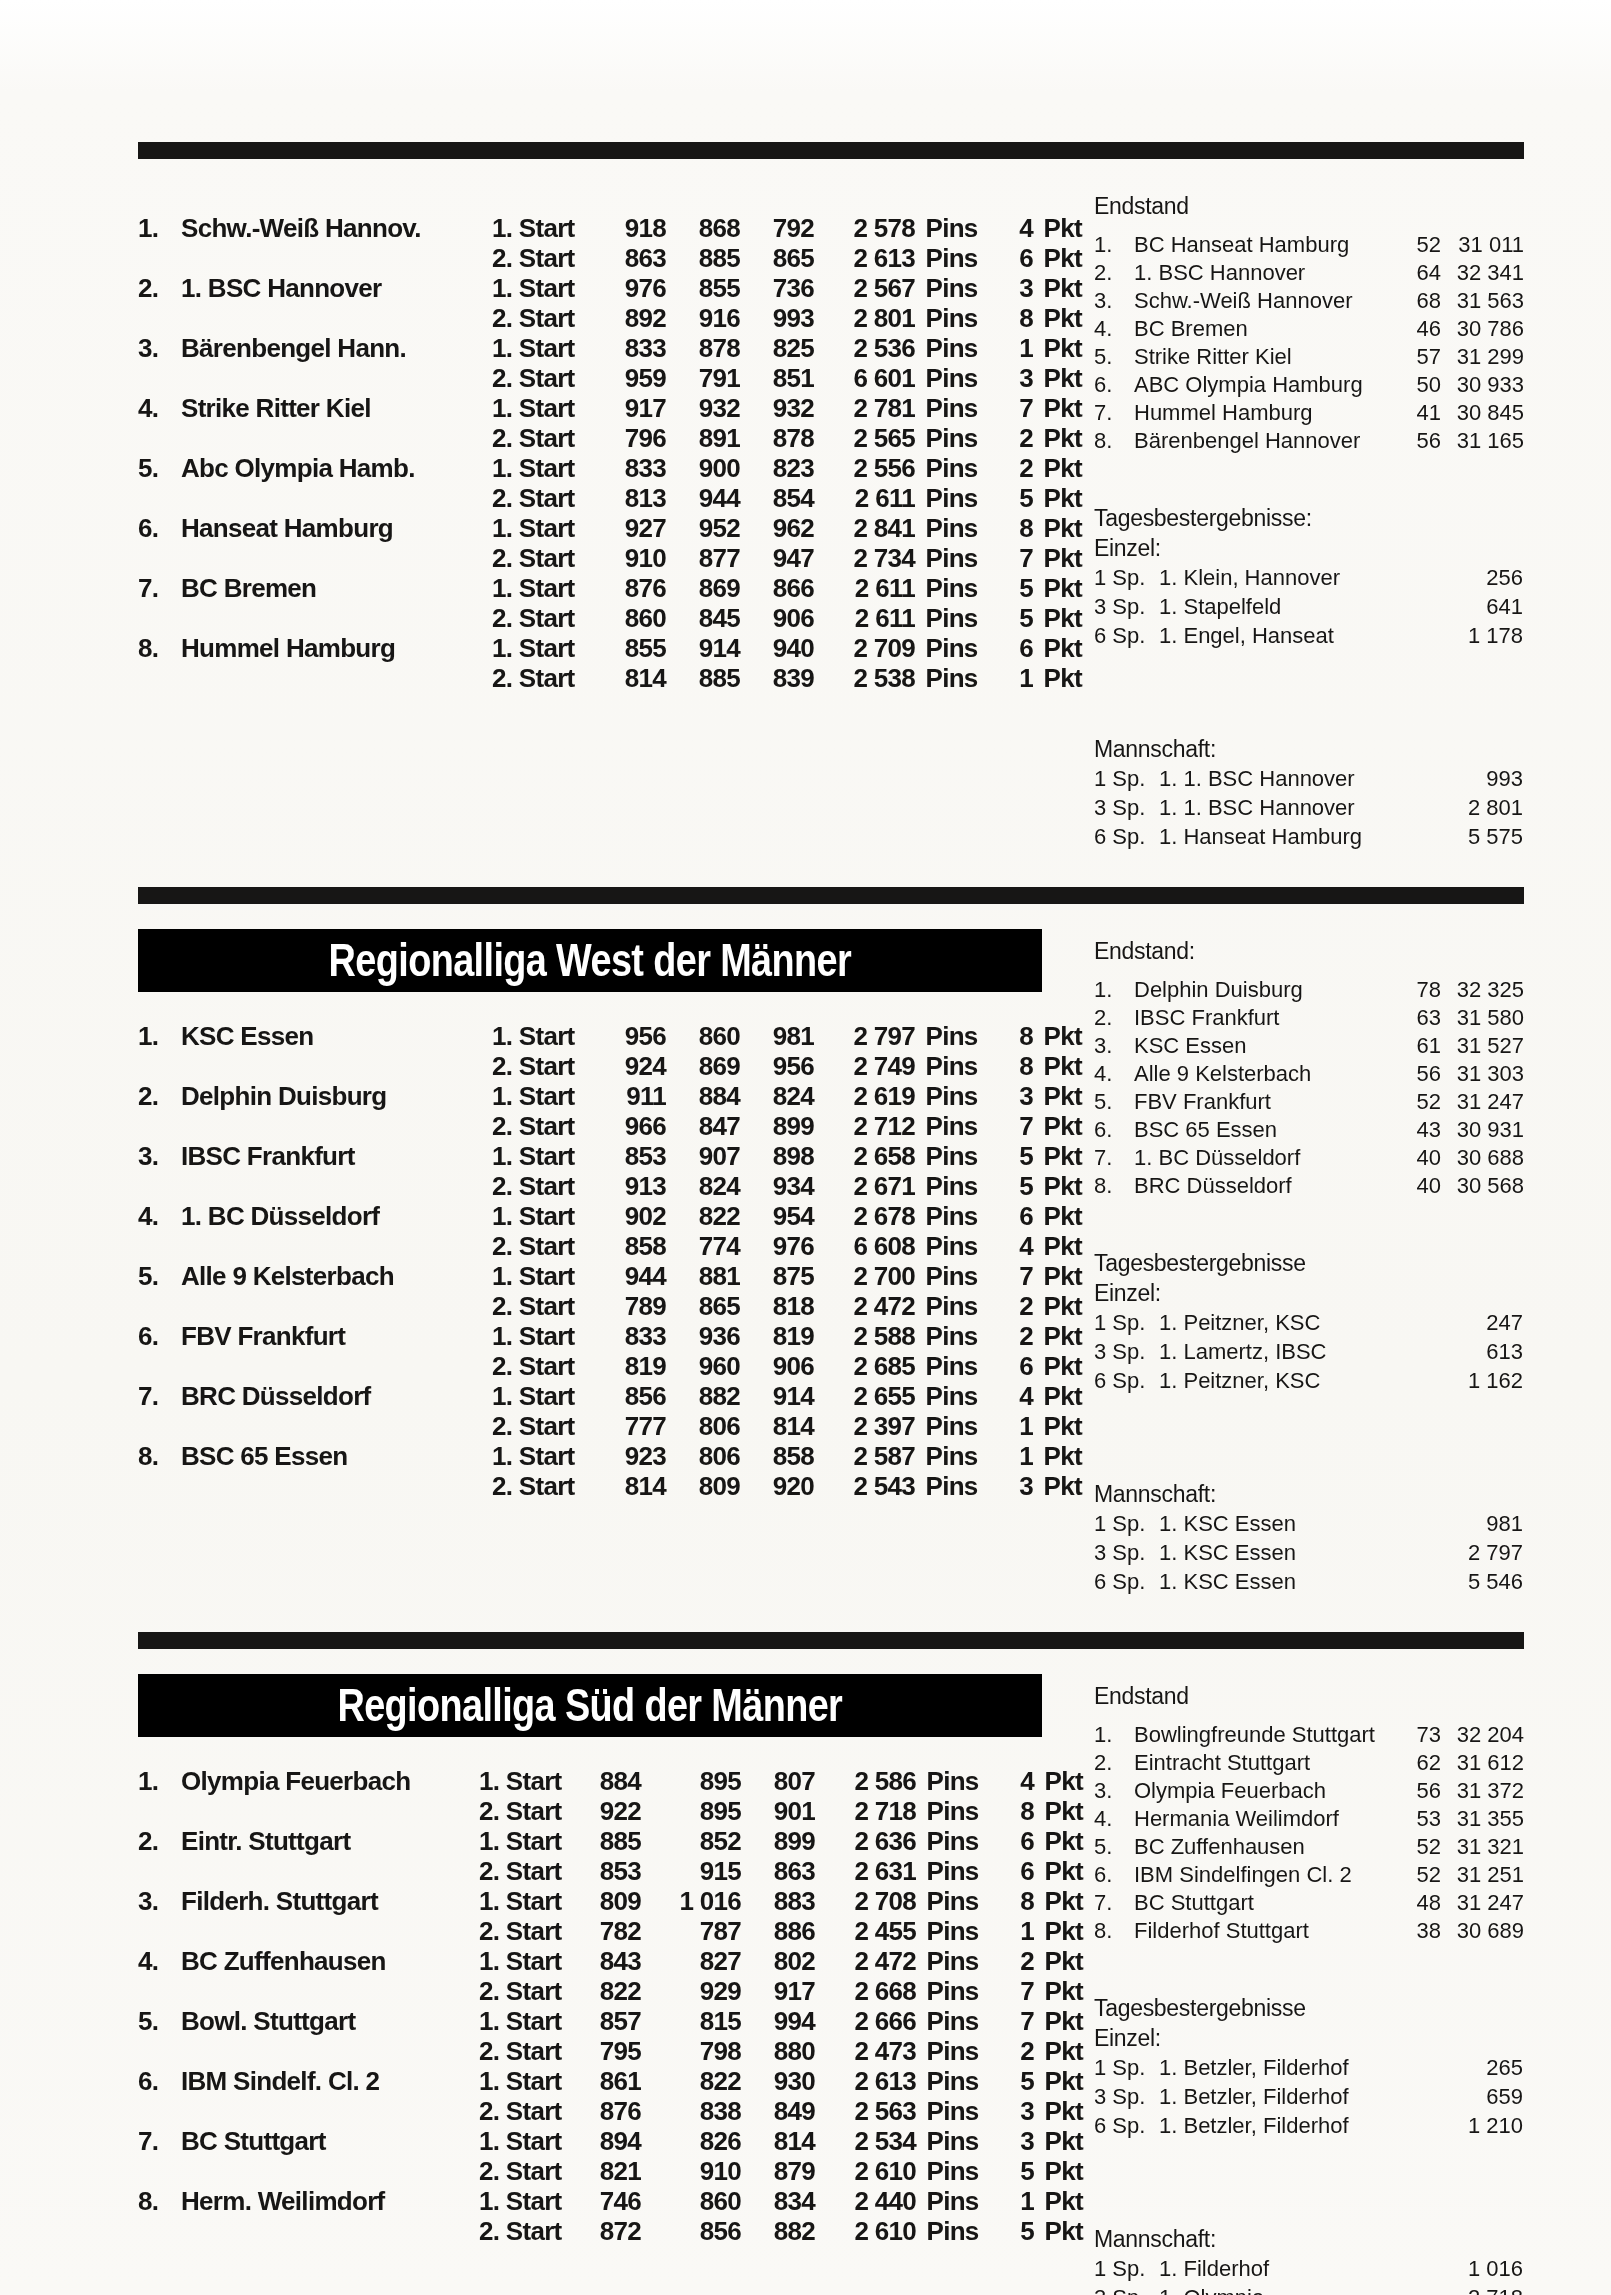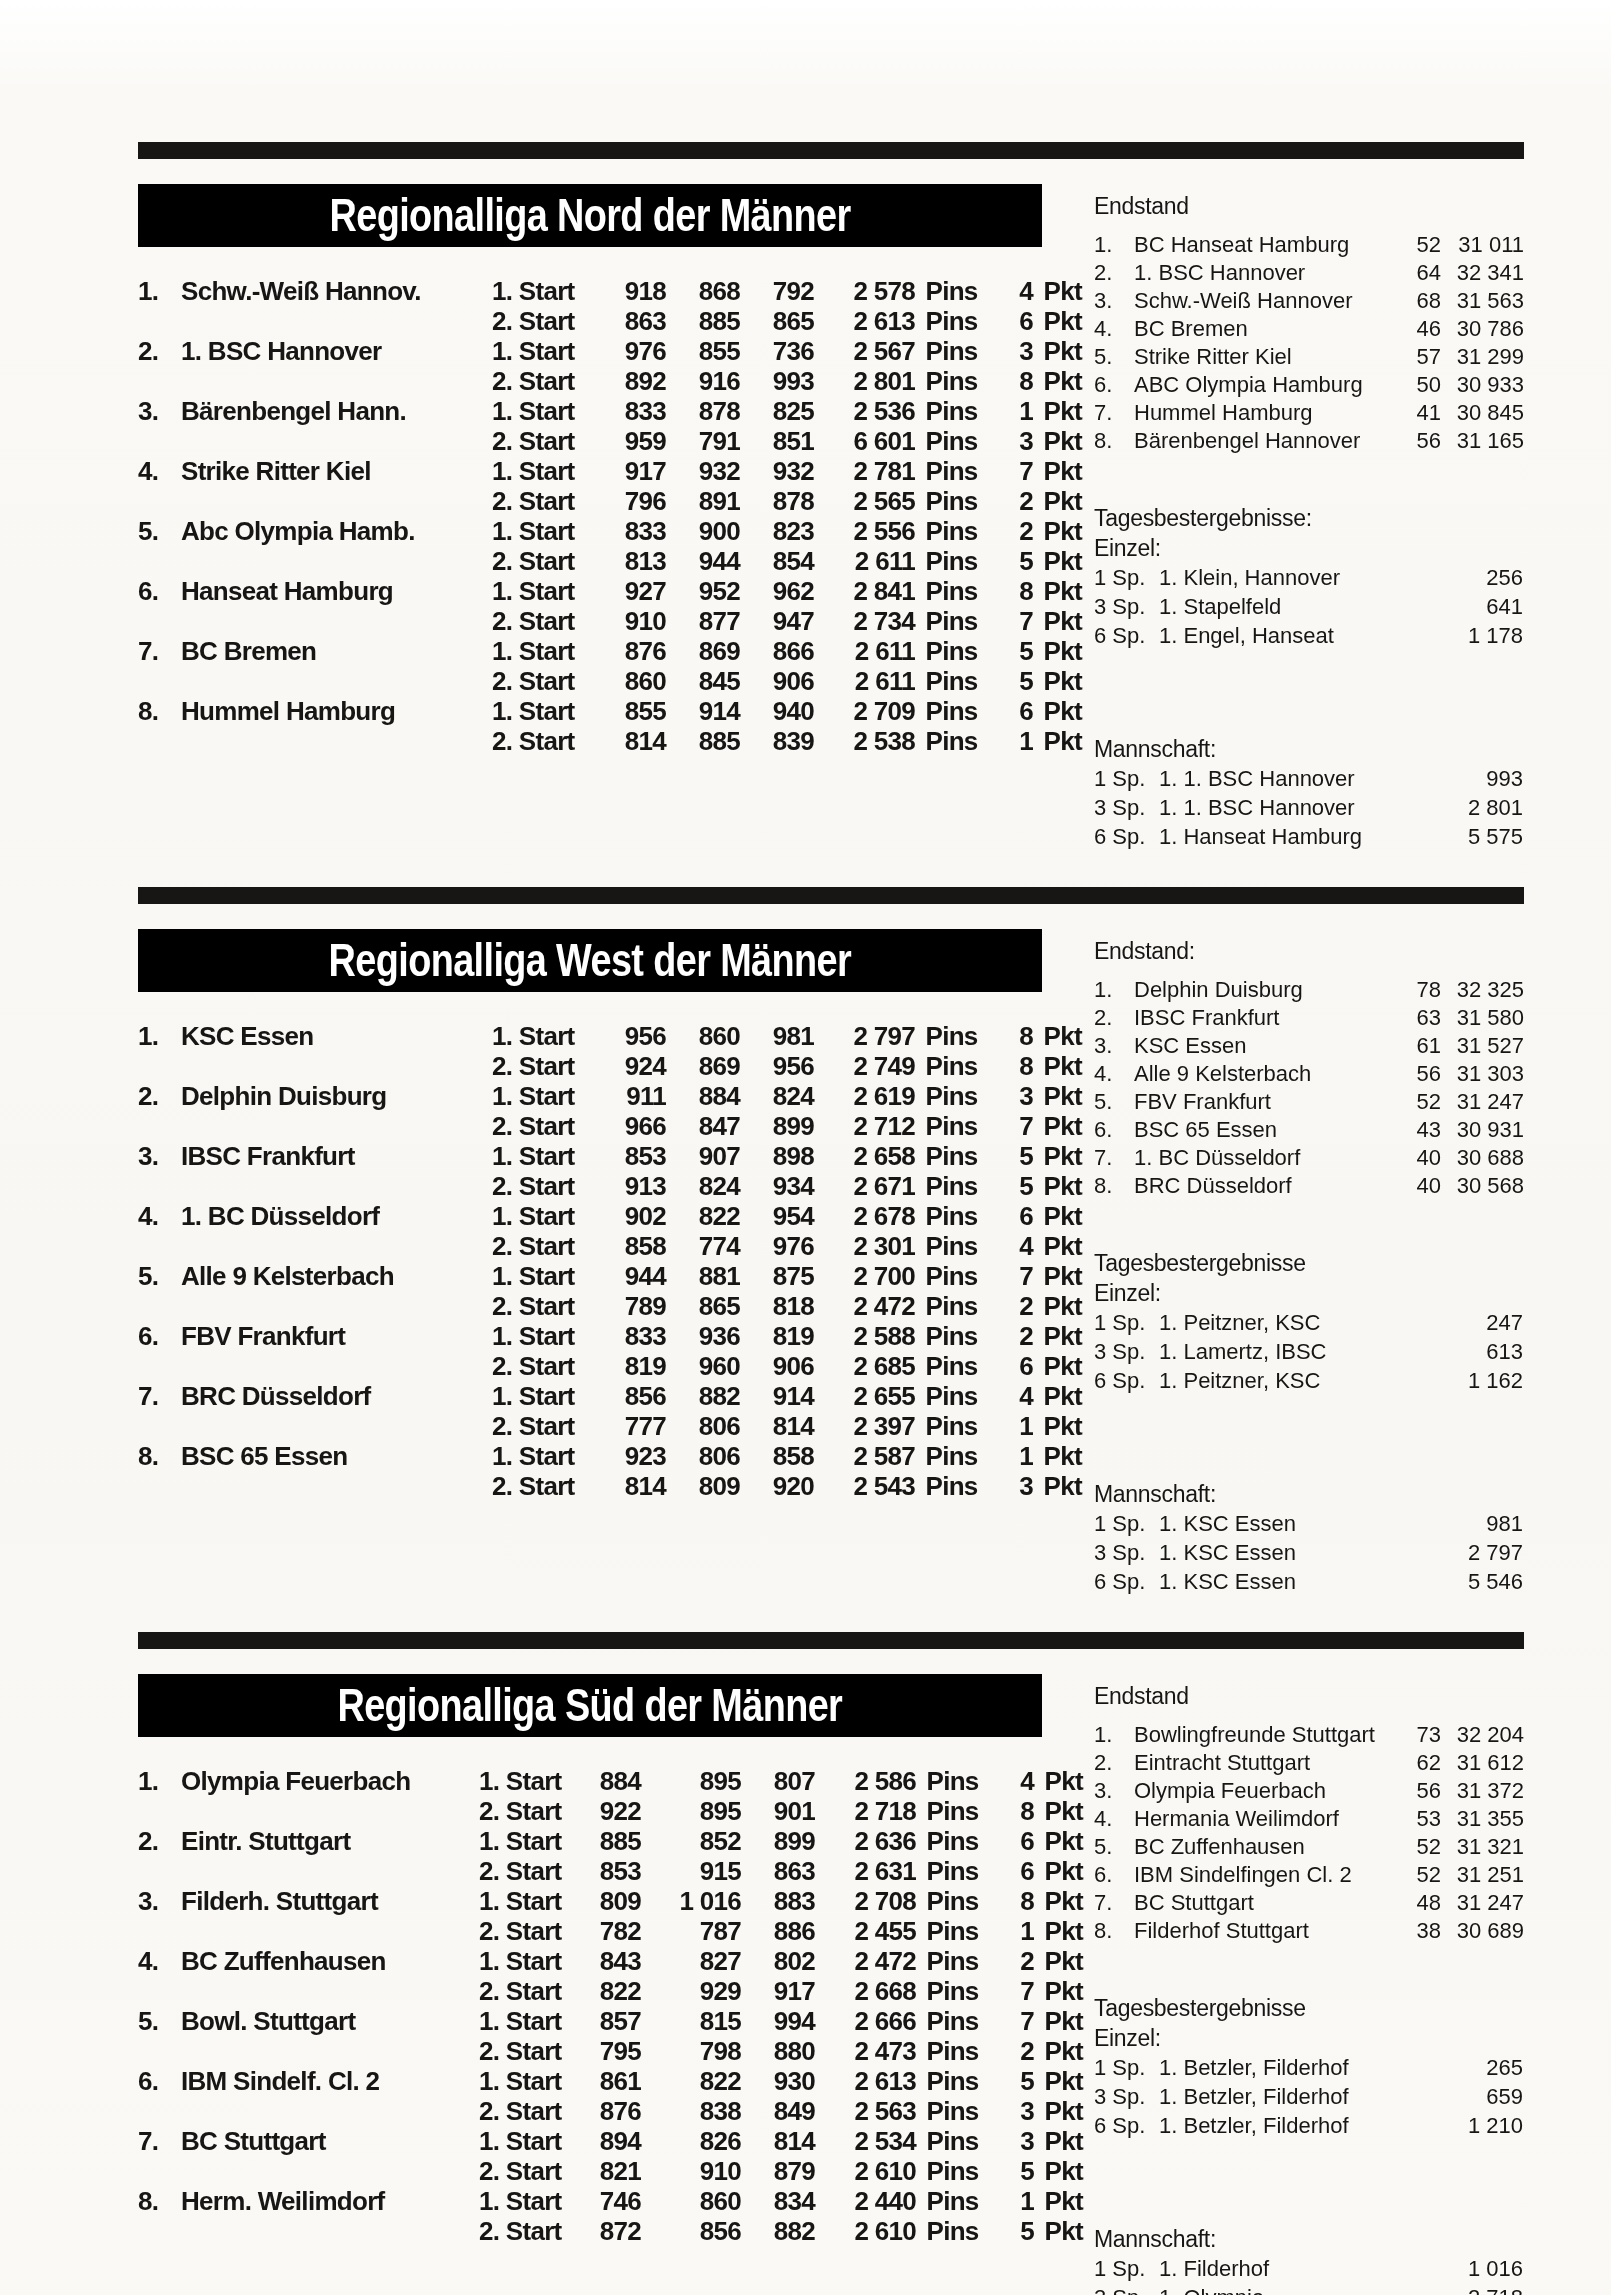--- a/index.html
+++ b/index.html
@@ -100,23 +100,20 @@
 </style>
 </head>
 <body>
 
 <div class="page">
   <div class="content">
     <div class="sections">
         <div class="rule"></div>
         <section class="section s0">
           <div class="sec-left">
-            <div class="banner">
-              <span class="banner-title">Regionalliga Nord der Männer</span>
-            </div>
             <div class="teams">
               <div class="trow">
                 <span class="c rank">1.</span>
                 <span class="c name">Schw.-Weiß Hannov.</span>
                 <span class="c slabel">1. Start</span>
                 <span class="c num">918</span>
                 <span class="c num">868</span>
                 <span class="c num">792</span>
                 <span class="c num">2 578</span>
                 <span class="c unit">Pins</span>
@@ -487,21 +484,21 @@
                 <span class="c num">6</span>
                 <span class="c unit">Pkt</span>
               </div>
               <div class="trow">
                 <span class="c rank"></span>
                 <span class="c name"></span>
                 <span class="c slabel">2. Start</span>
                 <span class="c num">858</span>
                 <span class="c num">774</span>
                 <span class="c num">976</span>
-                <span class="c num">2 301</span>
+                <span class="c num">6 608</span>
                 <span class="c unit">Pins</span>
                 <span class="c num">4</span>
                 <span class="c unit">Pkt</span>
               </div>
               <div class="trow">
                 <span class="c rank">5.</span>
                 <span class="c name">Alle 9 Kelsterbach</span>
                 <span class="c slabel">1. Start</span>
                 <span class="c num">944</span>
                 <span class="c num">881</span>

